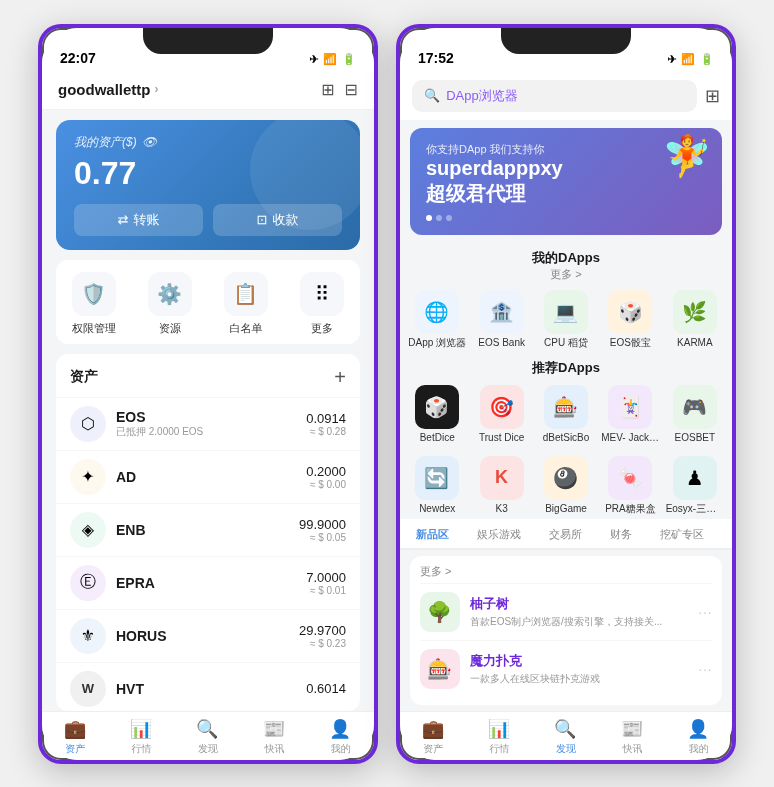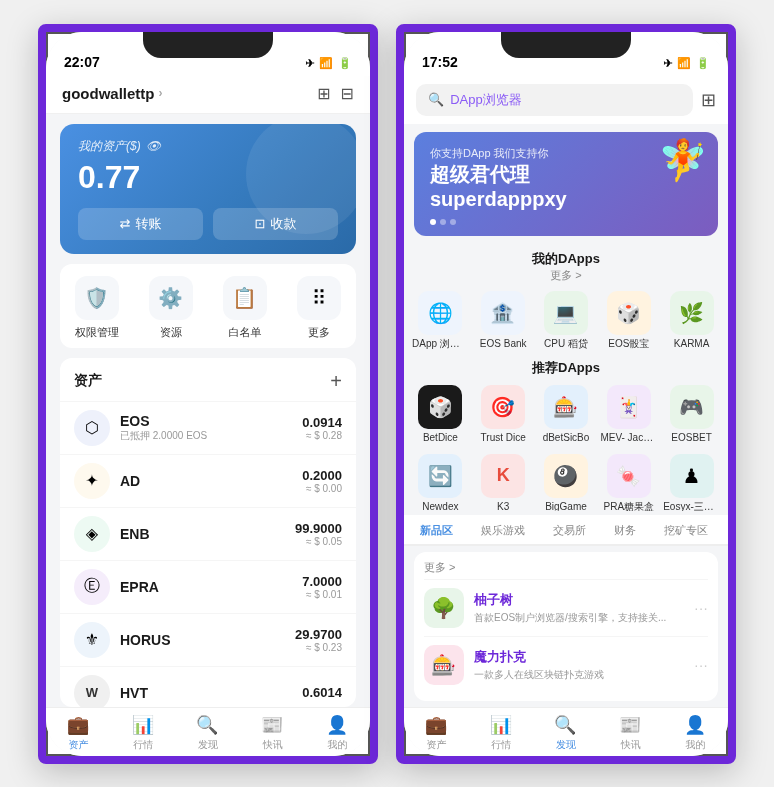--- a/index.html
+++ b/index.html
@@ -12,22 +12,22 @@
       justify-content: center;
       gap: 18px;
       font-family: -apple-system, 'PingFang SC', 'Helvetica Neue', sans-serif;
     }
 
     
     .phone {
       width: 340px;
       height: 740px;
       background: #fff;
-      border-radius: 8px;
-      border: 8px solid #6d28d9;
+      border-radius: 23px;
+      border: 4px solid #6d28d9;
       position: relative;
       overflow: hidden;
       box-shadow: 0 8px 32px rgba(0,0,0,0.22), inset 0 0 0 2px #555;
     }
     .phone-inner {
       width: 100%;
       height: 100%;
       background: #f4f5f7;
       border-radius: 36px;
       overflow: hidden;
@@ -159,21 +159,21 @@
       width: 36px; height: 36px;
       border-radius: 50%;
       display: flex; align-items: center; justify-content: center;
       font-size: 16px;
       flex-shrink: 0;
     }
     .asset-info { flex: 1; }
     .asset-name { font-size: 14px; font-weight: 600; color: #1a1a1a; }
     .asset-sub { font-size: 10px; color: #999; }
     .asset-values { text-align: right; }
-    .asset-val { font-size: 13px; font-weight: 700; color: #1a1a1a; }
+    .asset-val { font-size: 13px; font-weight: 400; color: #1a1a1a; }
     .asset-usd { font-size: 10px; color: #999; }
 
     
     .bottom-nav {
       background: #fff;
       display: flex;
       border-top: 1px solid #eee;
       padding: 6px 0 4px;
     }
     .nav-item {
@@ -494,22 +494,22 @@
       <div class="search-bar">
         <div class="search-input-wrap">
           <span>🔍</span>
           <span style="color:#8b5cf6;">DApp浏览器</span>
         </div>
         <span style="font-size:18px; color:#555;">⊞</span>
       </div>
 
       <div class="banner">
         <div class="banner-sub">你支持DApp 我们支持你</div>
+        <div class="banner-title">superdapppxy</div>
         <div class="banner-title">超级君代理</div>
-        <div class="banner-title">superdapppxy</div>
         <div class="banner-dots">
           <div class="banner-dot active"></div>
           <div class="banner-dot"></div>
           <div class="banner-dot"></div>
         </div>
         <div class="banner-figure">🧚</div>
       </div>
 
       <div class="section-header">
         <span class="section-title">我的DApps</span>

